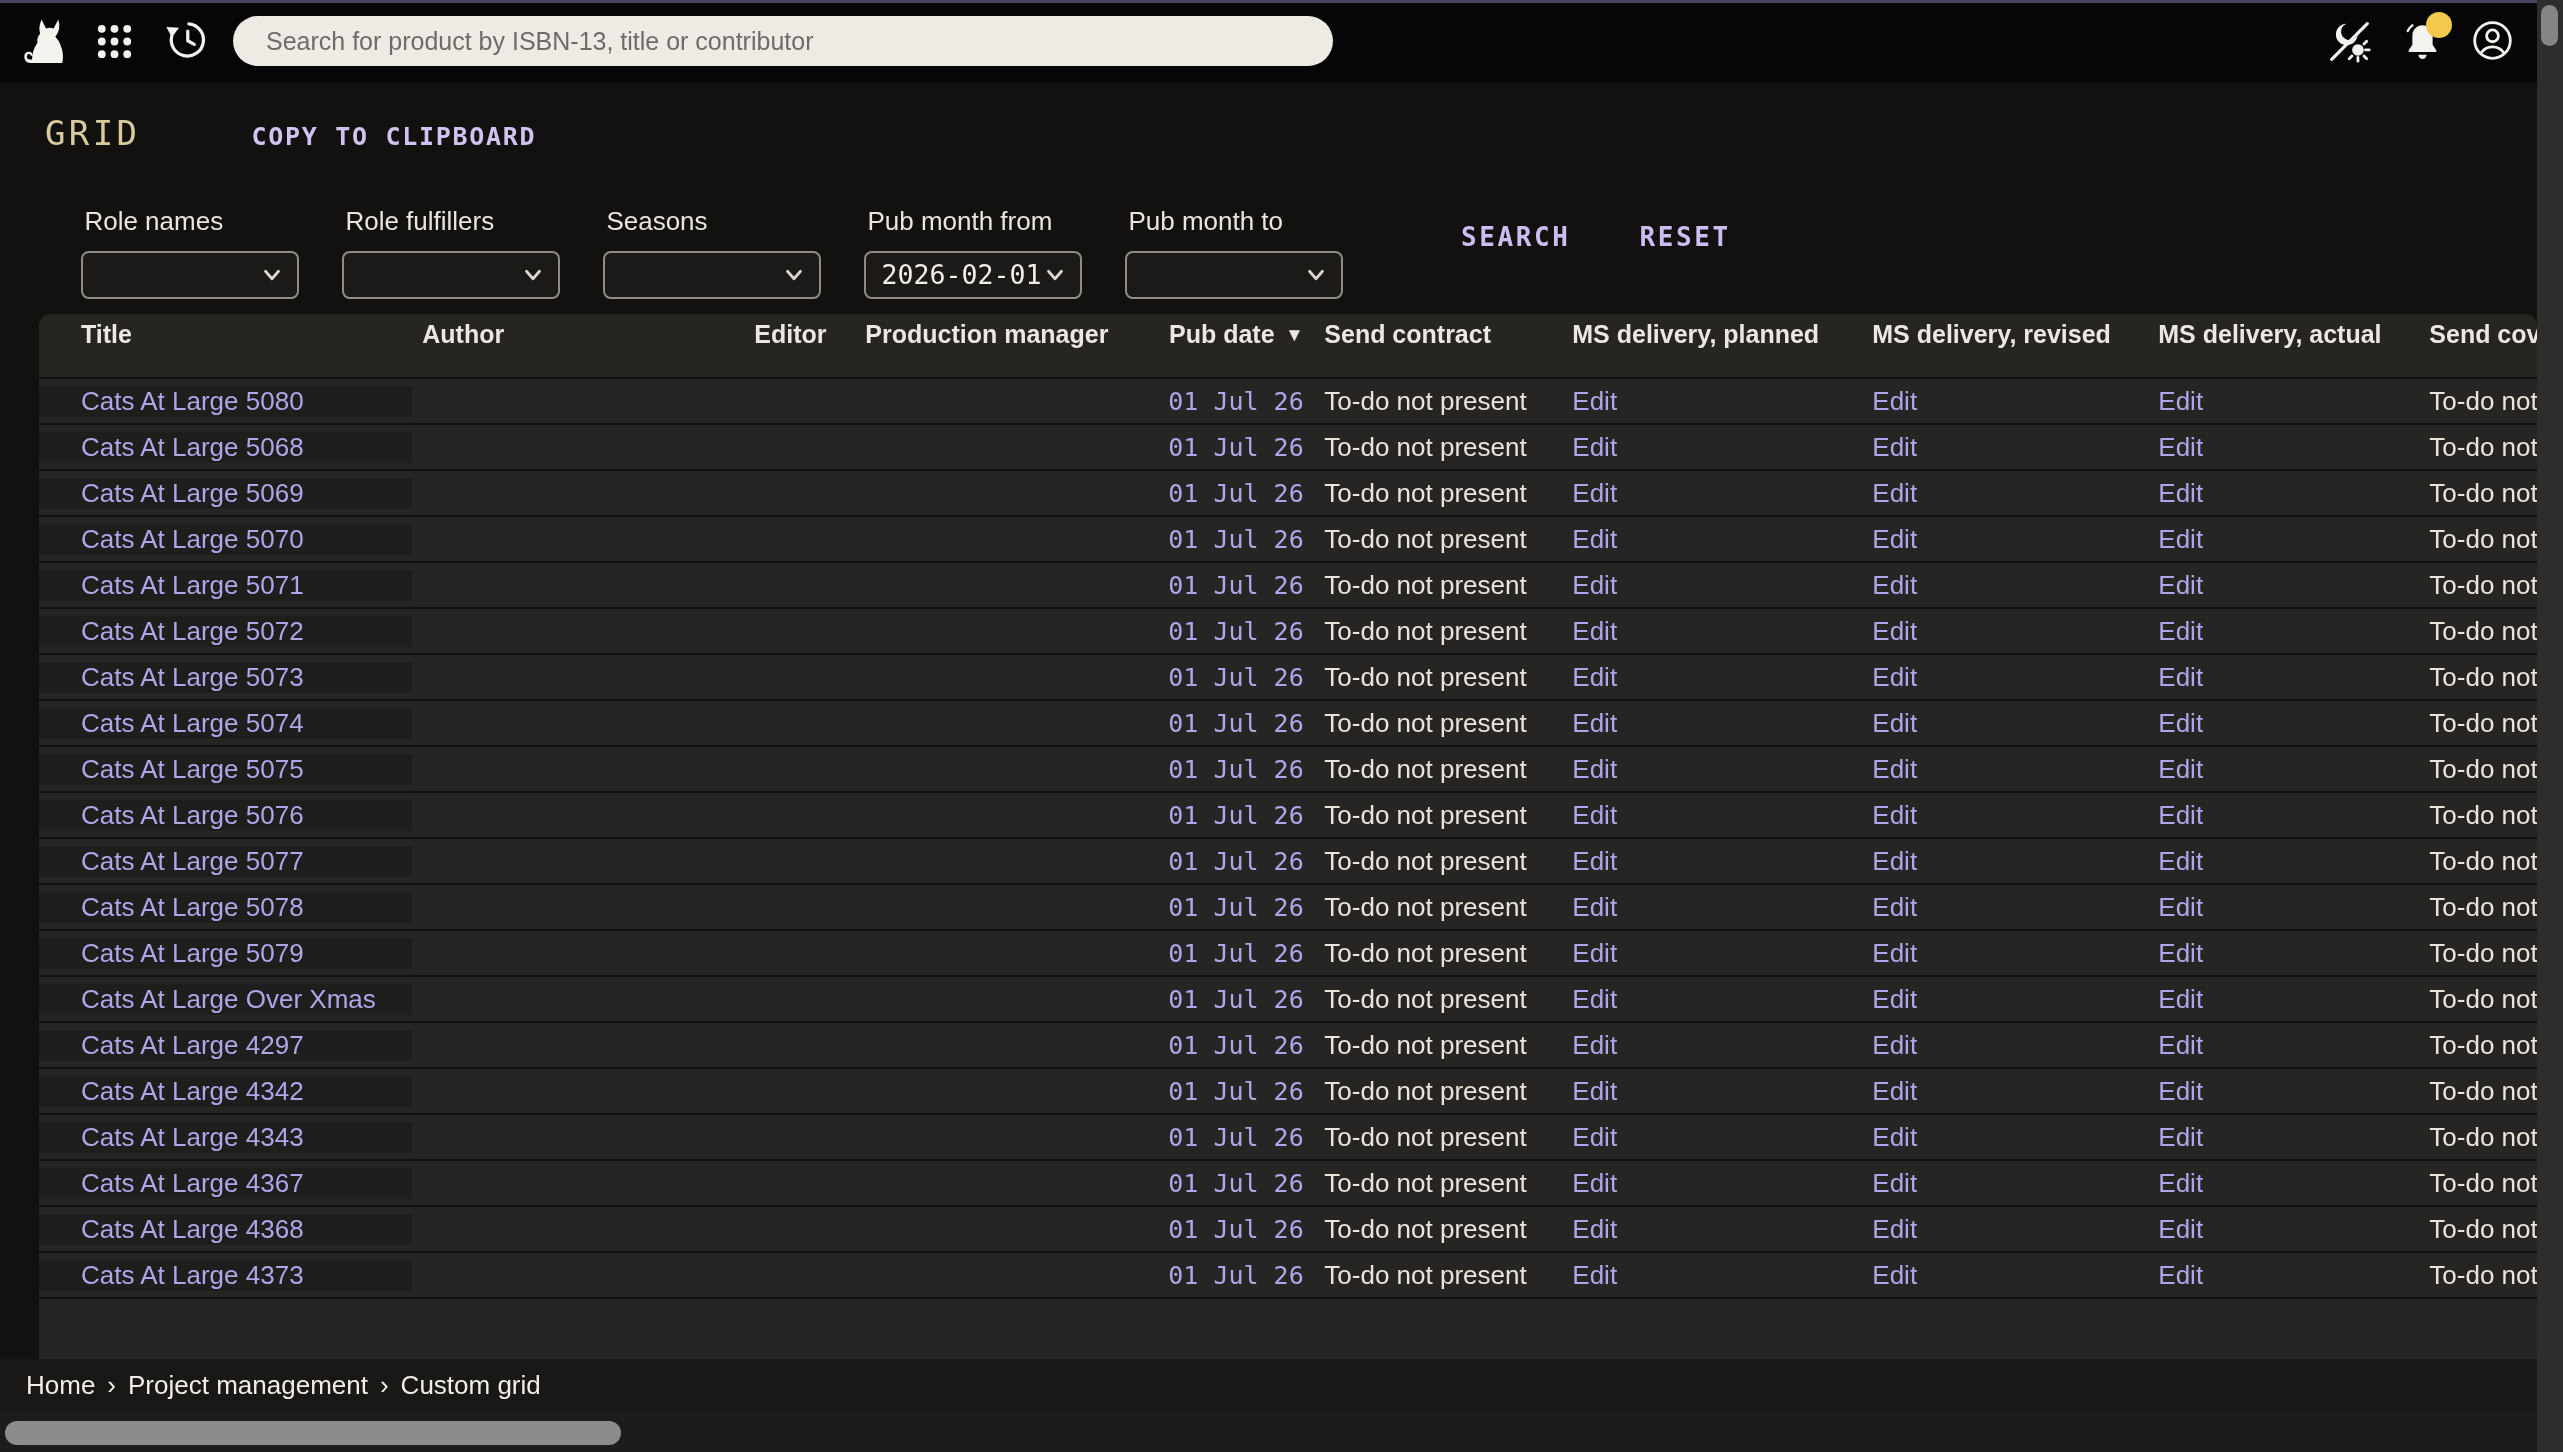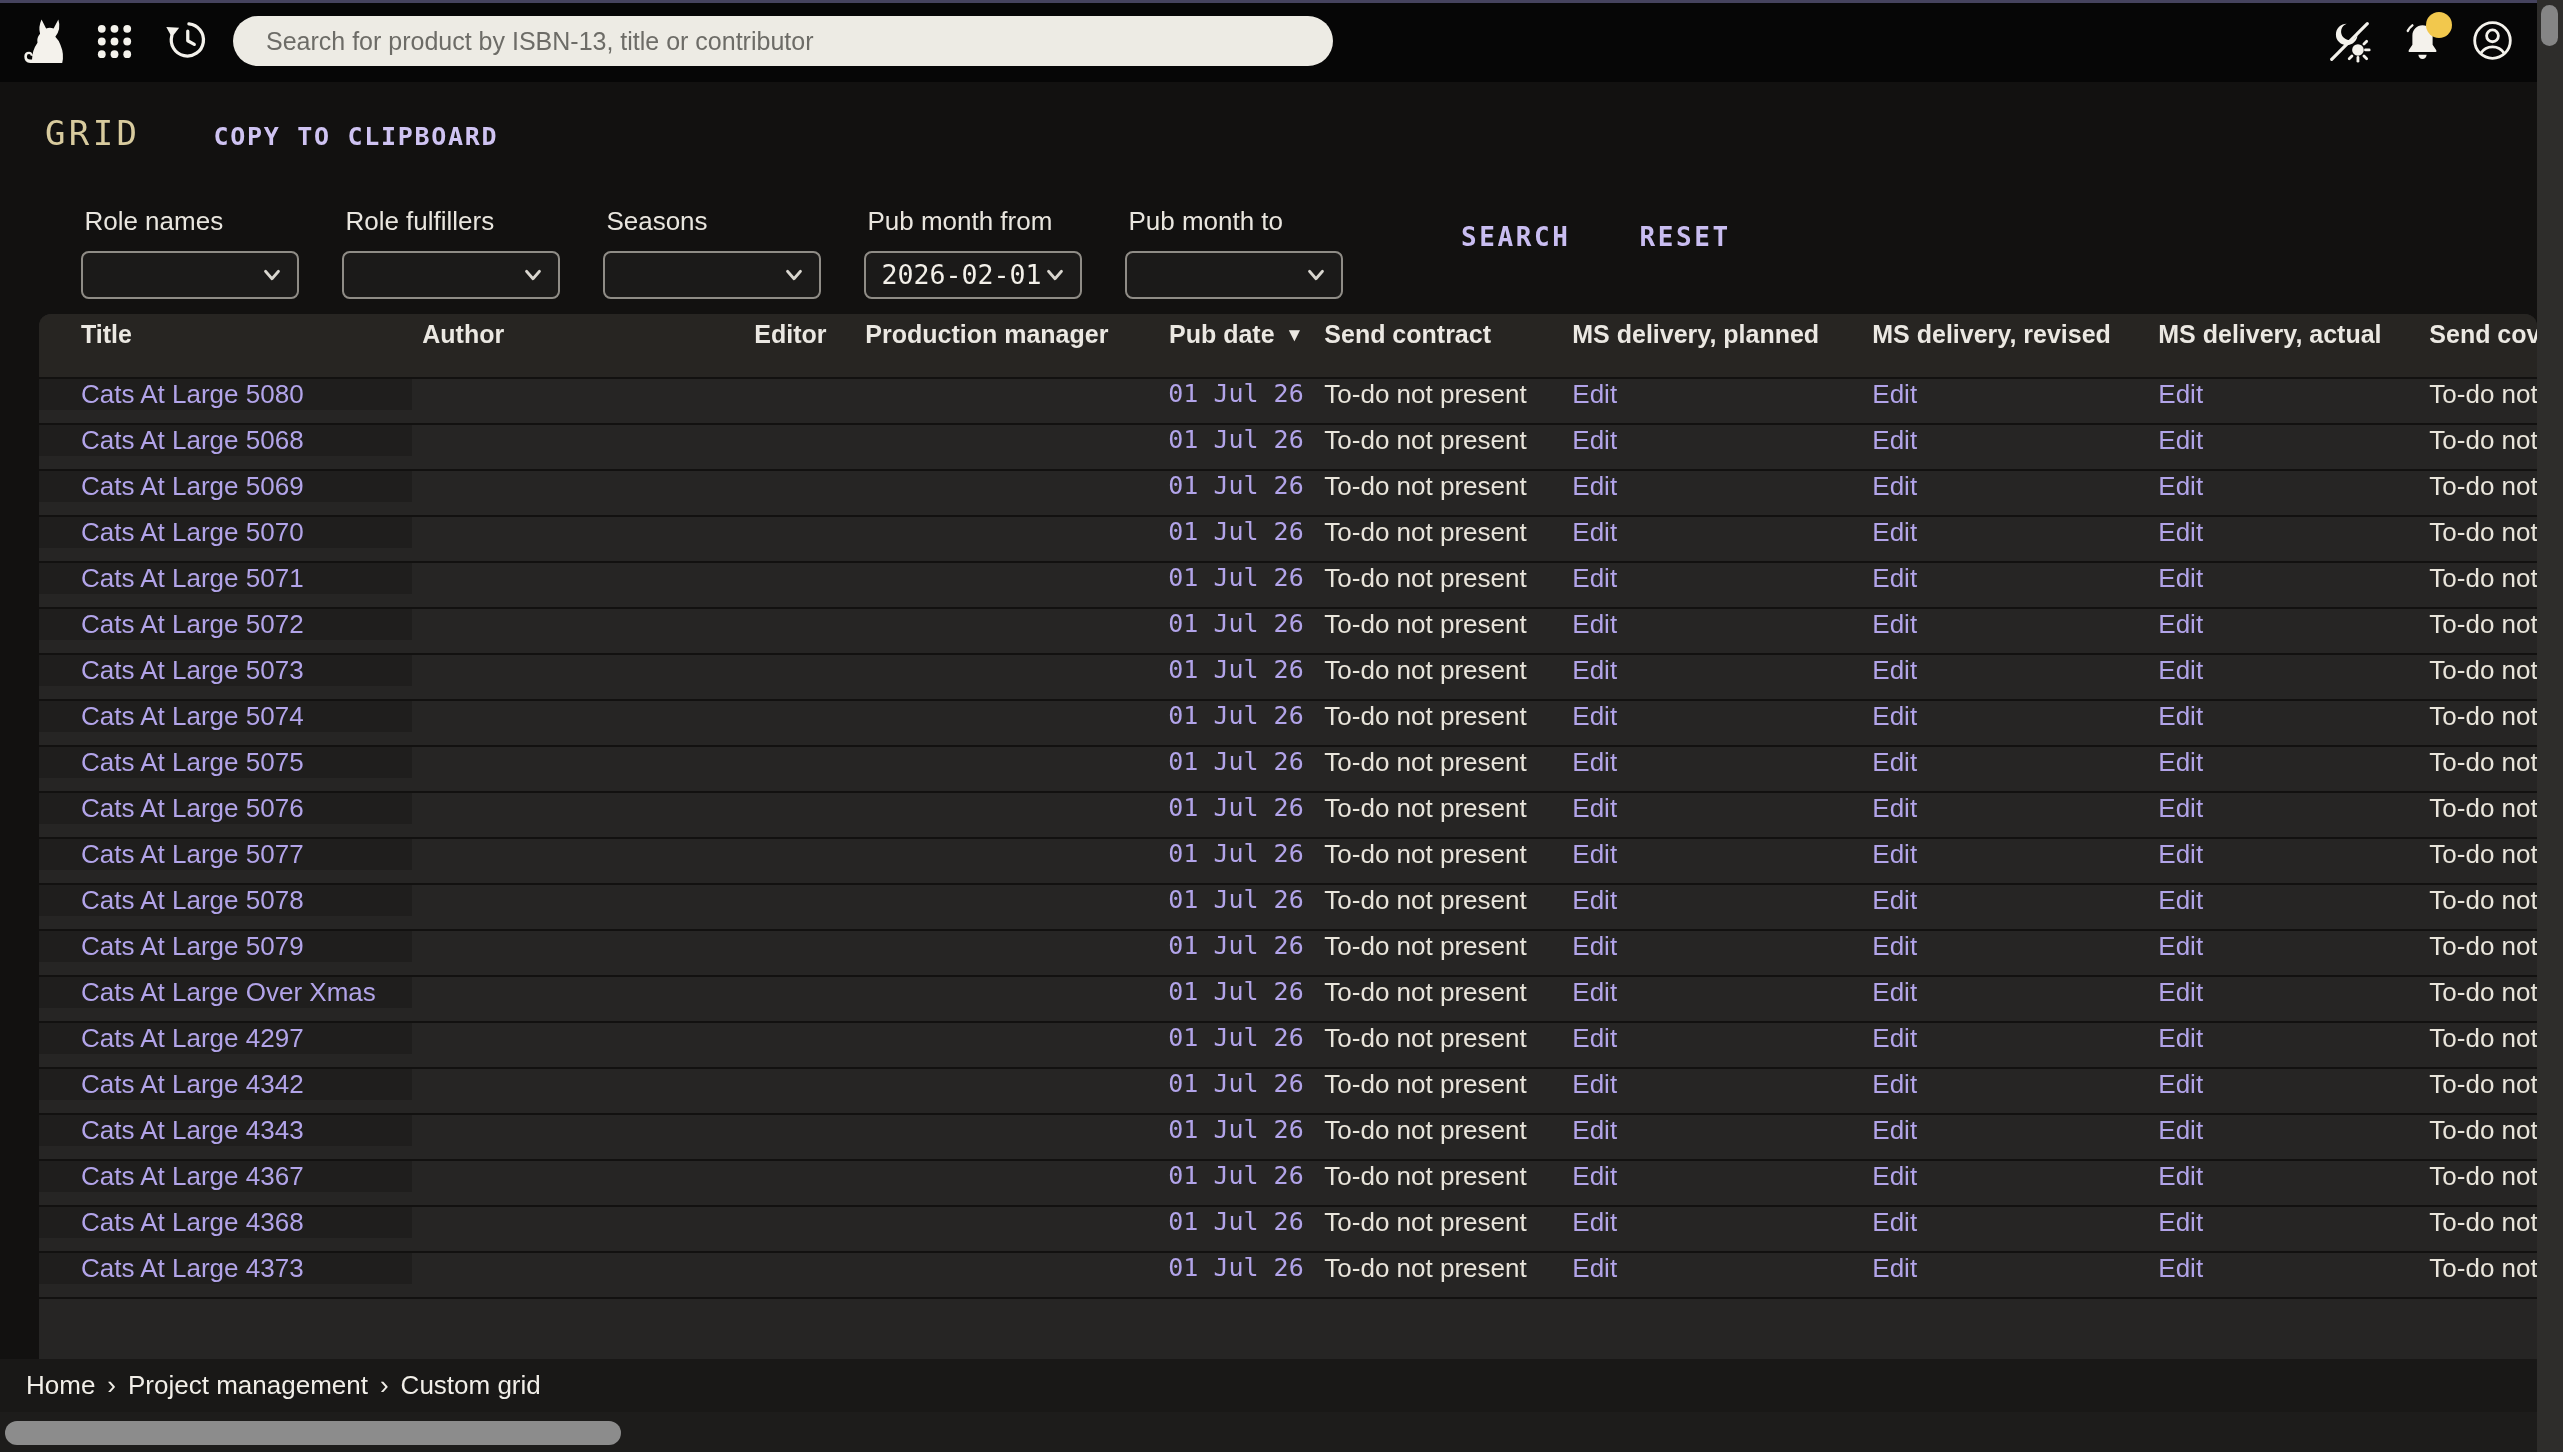--- a/index.html
+++ b/index.html
@@ -28,21 +28,21 @@
   
   #vscroll{position:absolute;right:0;top:0;width:26px;height:1453px;background:#2e2d2b;z-index:70;}
   #vscroll .thumb{position:absolute;left:4.3px;top:5.1px;width:17px;height:41px;border-radius:8.6px;background:#858585;}
   
   #grid-header{position:absolute;left:45px;top:113px;display:flex;align-items:baseline;z-index:10;}
   #grid-tab{
     font-family:"DejaVu Sans Mono",monospace;font-weight:normal;font-size:34px;
     letter-spacing:3.4px;color:#d8cb9e;cursor:pointer;
   }
   #copy-btn{
-    margin-left:73px;font-family:"DejaVu Sans Mono",monospace;font-weight:bold;font-size:25px;
+    margin-left:111px;font-family:"DejaVu Sans Mono",monospace;font-weight:bold;font-size:25px;
     letter-spacing:1.7px;color:#cfc3f2;cursor:pointer;background:none;border:none;padding:0;
   }
   
   #filters{position:absolute;left:81px;top:206px;display:flex;align-items:flex-start;z-index:10;}
   .field{width:218px;margin-right:43px;}
   .field .lbl{font-size:26px;color:#e9e6df;margin:0 0 13.7px 3.4px;}
   .selectbox{
     height:48px;border:2.1px solid #8f8c86;border-radius:7.7px;background:#1b1a19;
     display:flex;align-items:center;justify-content:space-between;padding:0 12px 0 15.4px;cursor:pointer;
   }
@@ -56,21 +56,21 @@
   #reset-btn{margin-left:69px;}
   
   #grid-table{
     position:absolute;left:39px;top:314px;width:2498px;height:1049px;
     background:#262524;border-radius:12px 12px 0 0;overflow:hidden;z-index:5;
   }
   .hrow{
     display:flex;align-items:flex-end;height:65px;padding-bottom:28px;background:#272522;
     border-bottom:2.6px solid #121110;font-weight:bold;font-size:25px;color:#ebe8e2;
   }
-  .row{display:flex;align-items:flex-start;height:46px;border-bottom:2.6px solid #121110;background:#262524;font-size:26px;}
+  .row{display:flex;align-items:center;height:46px;border-bottom:2.6px solid #121110;background:#262524;font-size:26px;}
   .cell{flex:none;display:flex;align-items:center;padding-left:10.3px;white-space:nowrap;overflow:hidden;}
   .c0{width:373px;padding-left:42px;}
   .c1{width:332px;}
   .c2{width:111px;}
   .c3{width:296px;}
   .c4{width:163px;justify-content:flex-end;padding-left:0;padding-right:10.3px;}
   .c5{width:248px;}
   .c6{width:300px;}
   .c7{width:286px;}
   .c8{width:271px;}

